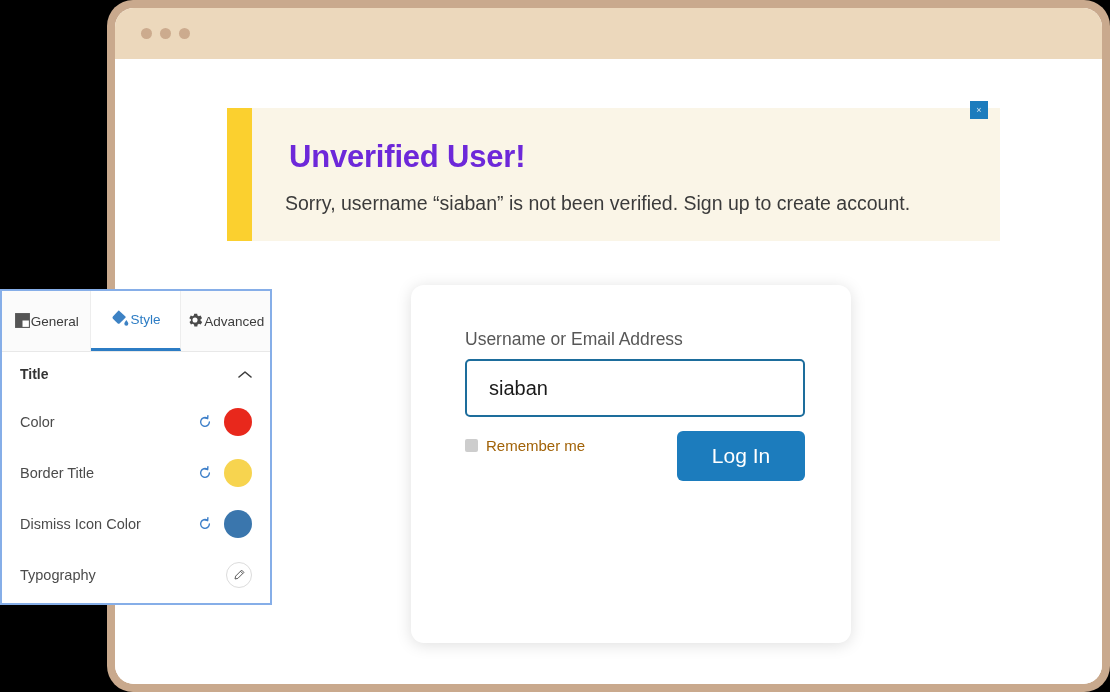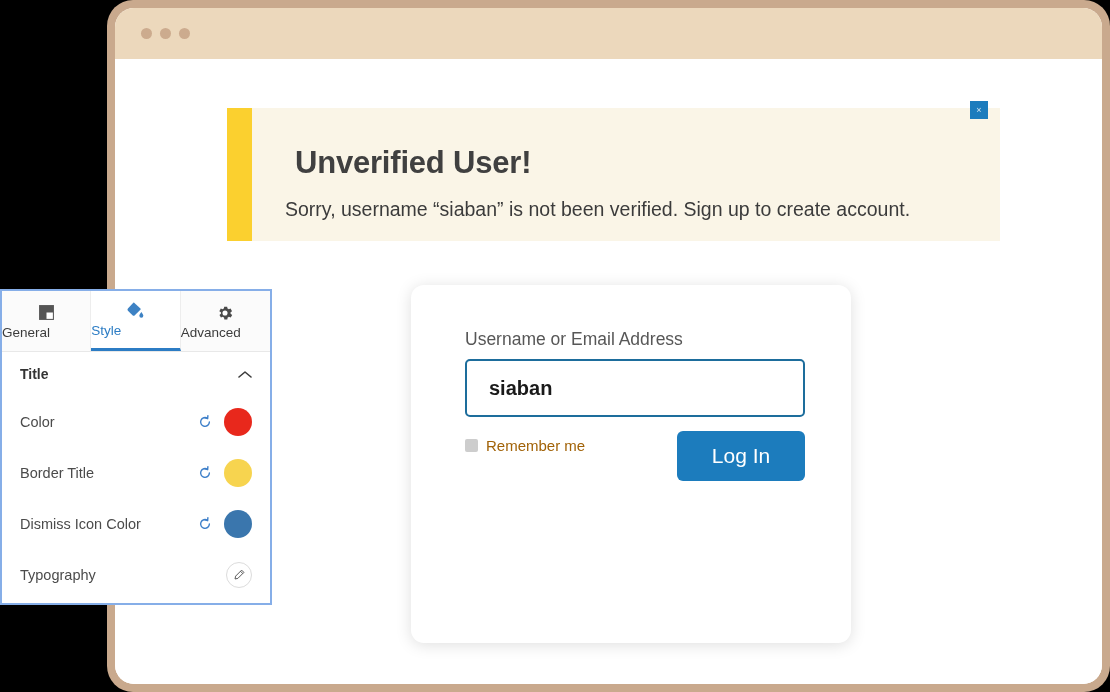--- a/index.html
+++ b/index.html
@@ -79,23 +79,23 @@
   }
   #alert-content {
     flex: 1 1 auto;
     position: relative;
     padding: 28px 40px 0 33px;
     box-sizing: border-box;
   }
   #alert-title {
     font-size: 31px;
     font-weight: bold;
-    color: #404040;
+    color: #6d28d9;
     line-height: 1.1;
-    margin: 10px;
+    margin: 4px;
     letter-spacing: -0.2px;
   }
   #alert-message {
     font-size: 19.5px;
     color: #3b3b3b;
     margin: 17px 0 0 0;
     line-height: 1.25;
   }
   #alert-dismiss-button {
     position: absolute;
@@ -138,21 +138,20 @@
     height: 58px;
     box-sizing: border-box;
     border: 2px solid #1d6d9c;
     border-radius: 5px;
     font-size: 20px;
     color: #1a1a1a;
     padding: 0 22px;
     outline: none;
     background: #ffffff;
     font-family: "Liberation Sans", sans-serif;
-    font-weight: bold;
   }
   #password-field-wrap {
     margin-top: 22px;
   }
   #password-dots {
     width: 340px;
     height: 58px;
     box-sizing: border-box;
     border: 2px solid #1d6d9c;
     border-radius: 5px;
@@ -220,21 +219,21 @@
   }
   #panel-tabs {
     display: flex;
     height: 60px;
     border-bottom: 1px solid #e8e8e8;
     background: #fbfbfb;
   }
   .panel-tab {
     flex: 1 1 33.33%;
     display: flex;
-    flex-direction: column;
+    align-items: center;
     justify-content: center;
     cursor: pointer;
     background: #fbfbfb;
     border-right: 1px solid #ededed;
     box-sizing: border-box;
     position: relative;
   }
   .panel-tab:last-child { border-right: none; }
   .panel-tab.active {
     background: #ffffff;

